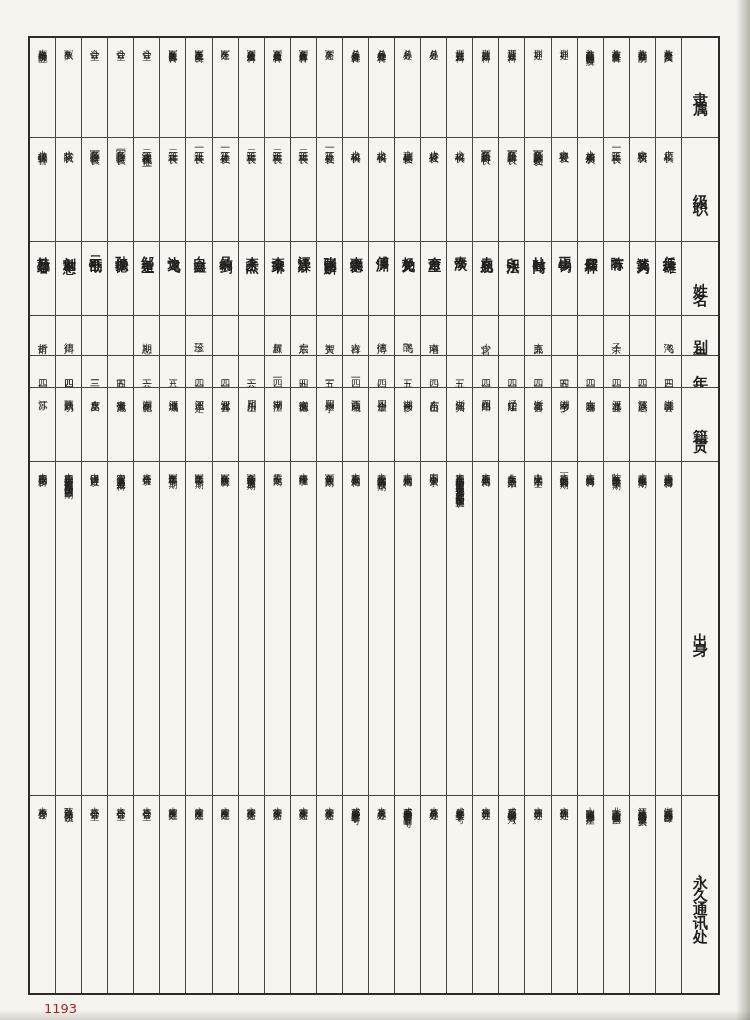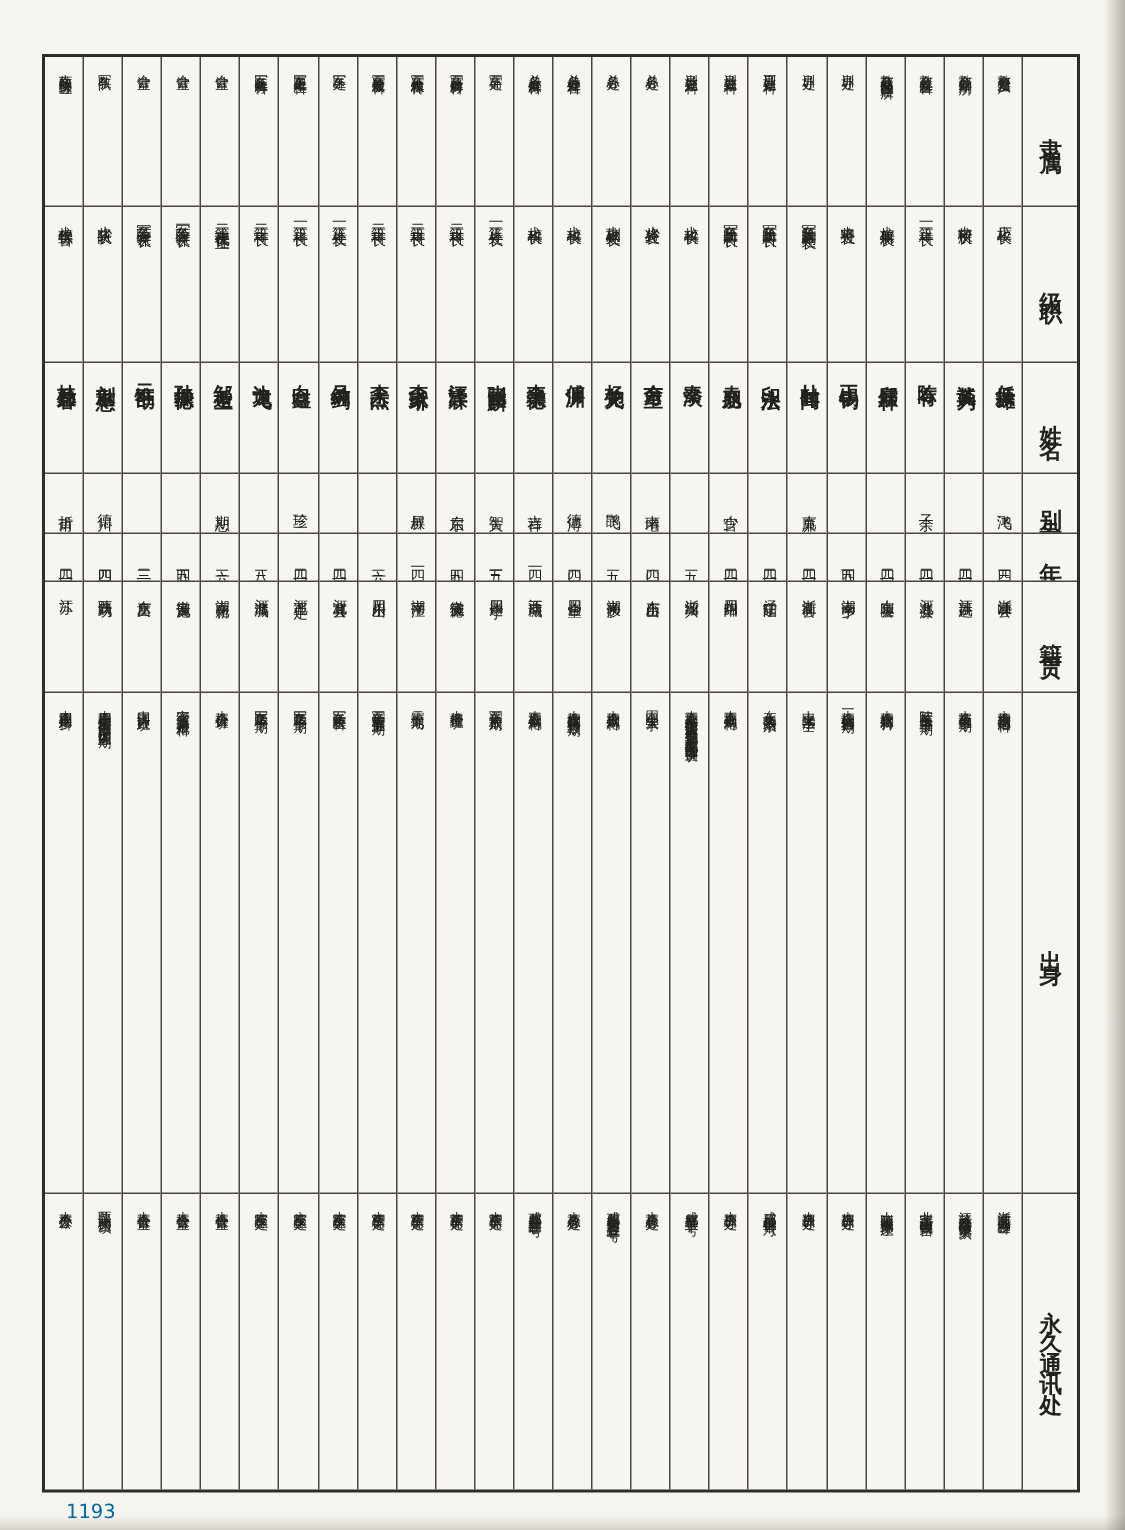--- a/index.html
+++ b/index.html
@@ -76,21 +76,21 @@
   .cell-origin .vtext { font-size:9px; }
   .cell-address { flex:1 1 auto; }
   .cell-address .vtext { font-size:9px; }
   .label-col .cell { align-items:center; background:#f7f5ef; }
   .label-col .vtext {
     font-size:15px; font-weight:bold; letter-spacing:9px; line-height:1;
   }
   .label-col .cell-address .vtext { letter-spacing:14px; }
   .page-number {
     position:absolute; left:44px; bottom:4px;
-    font-size:13px; color:#0369a1;
+    font-size:13px; color:#b91c1c;
     font-family:"DejaVu Sans", sans-serif;
   }
 </style>
 </head>
 <body>
 
 <div class="sheet">
   <div class="table-frame">
       <div class="person-col">
         <div class="cell cell-affiliation">

